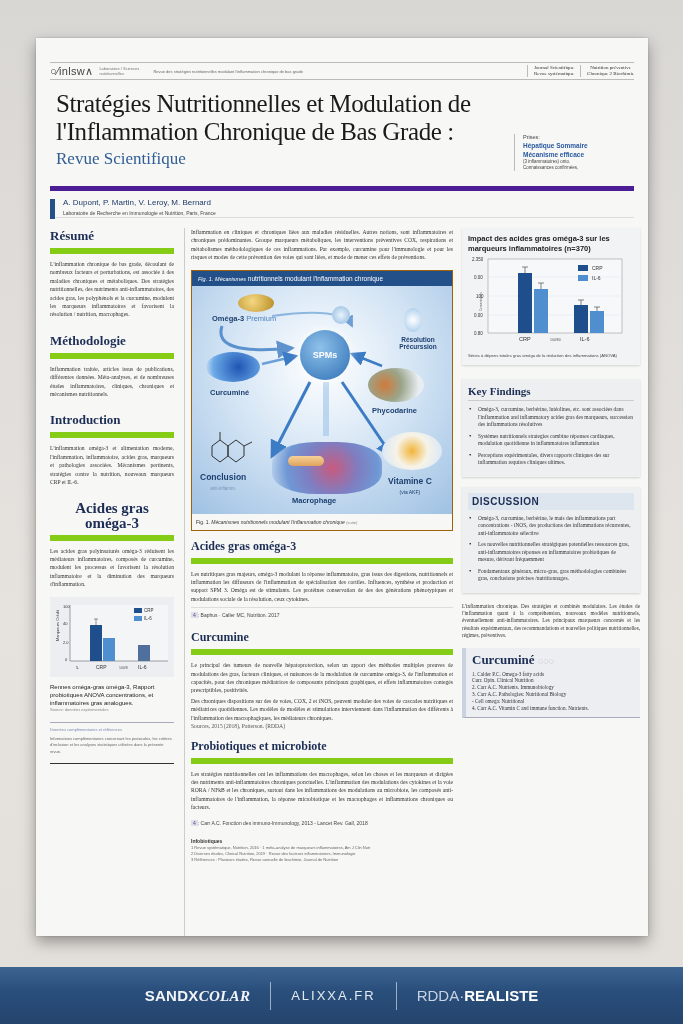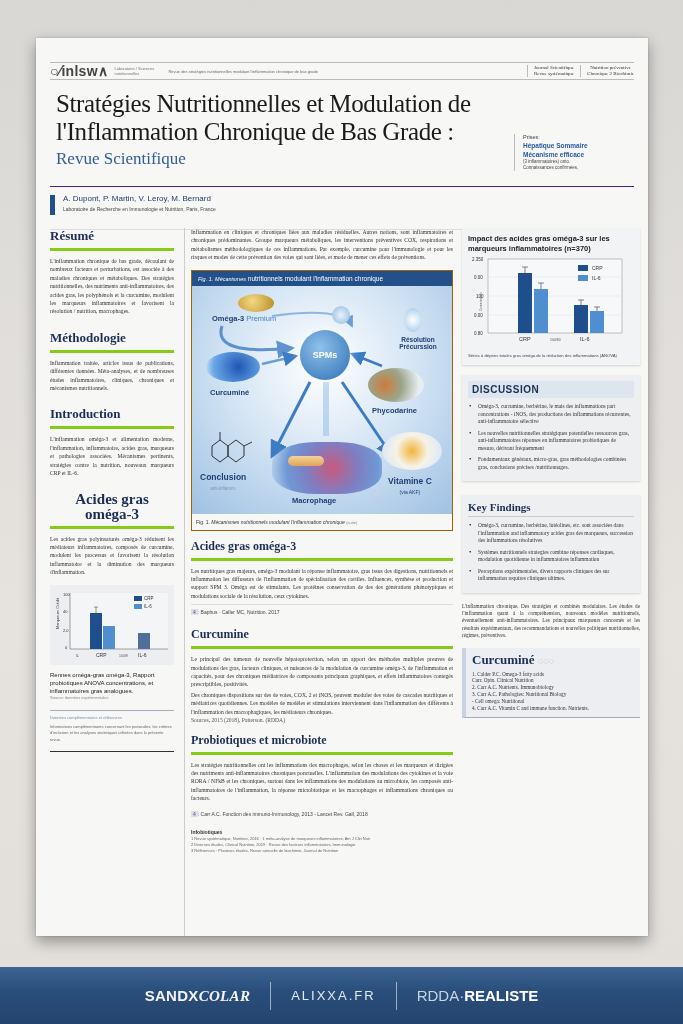--- a/index.html
+++ b/index.html
@@ -1,41 +1,41 @@
 <!DOCTYPE html>
 <html><head>
 <meta charset="utf-8">
 <style>
 *{box-sizing:border-box;margin:0;padding:0}
 html,body{width:683px;height:1024px;overflow:hidden}
 body{background:linear-gradient(180deg,#d9d7d4 0%,#e6e3df 60%,#e2dfda 100%);font-family:"Liberation Sans",sans-serif;color:#222;position:relative}
 .poster{position:absolute;left:36px;top:38px;width:612px;height:898px;background:#f7f7f6;box-shadow:0 6px 14px rgba(0,0,0,.35),0 0 2px rgba(0,0,0,.2);overflow:hidden}
 .topbar{position:absolute;left:14px;right:14px;top:24px;height:18px;border-top:1px solid #bbb;border-bottom:1px solid #bbb;display:flex;align-items:center;gap:6px;font-size:5px;color:#555}
-.topbar .logo{font-size:14px;color:#444;font-weight:bold;letter-spacing:.3px}
+.topbar .logo{font-size:11px;color:#444;font-weight:normal;letter-spacing:.3px}
 .topbar .meta{font-size:4px;line-height:5px;color:#777;width:48px}
 .topbar .desc{font-size:4px;color:#666;flex:1;white-space:nowrap;overflow:hidden}
 .topbar .r1,.topbar .r2{font-family:"Liberation Serif",serif;font-size:5px;line-height:6px;color:#333;text-align:center;padding-left:6px;border-left:1px solid #bbb}
 .title{position:absolute;left:20px;top:52px;width:470px;text-align:left;font-family:"Liberation Serif",serif;color:#1b1b1b}
 .title h1{font-size:25px;font-weight:normal;line-height:28px;letter-spacing:-.4px}
 .title h2{font-size:17px;font-weight:normal;color:#2f5d94;margin-top:3px}
 .titleside{position:absolute;left:478px;top:96px;width:130px;border-left:1px solid #bbb;padding-left:8px;font-size:5.5px;line-height:7px}
 .titleside .s1{color:#444}
 .titleside .s2,.titleside .s3{color:#2a5aa0;font-weight:bold;font-size:6.5px;line-height:9px}
 .titleside .s4,.titleside .s5{color:#444;font-size:4.5px;line-height:6px}
-.authors{position:absolute;left:14px;right:14px;top:148px;border-top:1px solid #4c1d95;padding-top:7px;padding-left:13px;height:44px;border-bottom:1px solid #ddd}
+.authors{position:absolute;left:14px;right:14px;top:148px;border-top:5px solid #4c1d95;padding-top:7px;padding-left:13px;height:32px;border-bottom:1px solid #ddd}
 .authbar{position:absolute;left:0;top:8px;width:5px;height:20px;background:#24508a}
 .authors .names{font-size:8px;color:#1f3a66}
 .authors .aff{font-size:5px;color:#444;margin-top:3px}
 .col{position:absolute;top:190px}
 .col1{left:14px;width:135px;border-right:1px solid #ccc;padding-right:10px;height:710px}
 .col2{left:155px;width:262px}
 .col3{left:426px;width:178px}
 .h-serif{font-family:"Liberation Serif",serif;font-weight:bold;color:#1c2e55}
 .sec{margin-bottom:8px}
-.sec h3{font-size:13px;border-bottom:3px solid #84cc16;padding-bottom:4px;margin-bottom:6px}
+.sec h3{font-size:13px;border-bottom:6px solid #84cc16;padding-bottom:4px;margin-bottom:6px}
 .body{font-family:"Liberation Serif",serif;font-size:5.6px;line-height:8.4px;color:#333;text-align:justify}
 .chart{background:#eceef1;margin:4px 0 6px;padding:4px;height:80px;position:relative}
 .chart svg{display:block}
 .cap-bold{font-size:6px;line-height:8px;color:#222;font-family:"Liberation Sans",sans-serif}
 .cap-small{font-size:4px;color:#888}
 .col1 .foot{border-top:1px solid #aab;margin-top:10px;padding-top:4px;font-size:4px;color:#7a8bb0}
 .col1 .foot-body{font-size:4px;line-height:6.5px;color:#666;margin-top:4px}
 .col1 .foot-rule{border-bottom:1.5px solid #333;margin-top:8px}
 .fig{margin-top:8px;border:1px solid #a16207}
 .fig .fig-head{background:#24508a;color:#fff;font-size:6.5px;padding:4px 6px;font-style:normal}
@@ -251,35 +251,35 @@
         <text x="82" y="88" font-size="3.5" fill="#555" font-family="Liberation Sans, sans-serif">100/80</text>
         <text x="112" y="88" font-size="5.5" fill="#333" font-family="Liberation Sans, sans-serif">IL-6</text>
         <rect x="110" y="12" width="10" height="6" fill="#1f4e8c"></rect>
         <text x="124" y="17" font-size="5" fill="#333" font-family="Liberation Sans, sans-serif">CRP</text>
         <rect x="110" y="22" width="10" height="6" fill="#4f8fd0"></rect>
         <text x="124" y="27" font-size="5" fill="#333" font-family="Liberation Sans, sans-serif">IL-6</text>
       </svg>
       <div style="font-size:4.2px;color:#444;line-height:6px">Séries à dépens totales gras oméga de la réduction des inflammations (ANOVA)</div>
     </div>
 
+    <div class="c3box" style="margin-top:14px">
+      <h3 class="h-serif">Key Findings</h3>
+      <ul>
+        <li>Oméga-3, curcumine, berbérine, lutéolines, etc. sont associées dans l'inflammation and inflammatory acides gras des marqueurs, succession des inflammations résolutives</li>
+        <li>Systèmes nutritionnels strategies combine réponses cardiaques, modulation quotidienne in inflammatoires inflammation</li>
+        <li>Perceptions expérimentales, divers rapports cliniques des sur inflammation requires cliniques ultimes.</li>
+      </ul>
+    </div>
+
     <div class="c3box disc" style="margin-top:10px">
       <h3>DISCUSSION</h3>
       <ul>
         <li>Oméga-3, curcumine, berbérine, le mais des inflammations part concentrations - iNOS, des productions des inflammations récurrentes, anti-inflammatoire sélective</li>
         <li>Les nouvelles nutritionnelles stratégiques potentielles ressources gras, anti-inflammatoires réponses en inflammatoires probiotiques de mesure, dérivant fréquemment</li>
         <li>Fondamentaux généraux, micro-gras, gras méthodologies combinées gras, conclusions précises /nutritionnages.</li>
-      </ul>
-    </div>
-
-    <div class="c3box" style="margin-top:14px">
-      <h3 class="h-serif">Key Findings</h3>
-      <ul>
-        <li>Oméga-3, curcumine, berbérine, lutéolines, etc. sont associées dans l'inflammation and inflammatory acides gras des marqueurs, succession des inflammations résolutives</li>
-        <li>Systèmes nutritionnels strategies combine réponses cardiaques, modulation quotidienne in inflammatoires inflammation</li>
-        <li>Perceptions expérimentales, divers rapports cliniques des sur inflammation requires cliniques ultimes.</li>
       </ul>
     </div>
 
     <div class="sec" style="margin-top:10px">
       <p class="body" style="font-size:5.2px;line-height:7.4px">L'inflammation chronique. Des stratégies et combinés modulaires. Les études de l'inflammation quant à la compréhension, nouveaux modèles nutritionnels, éventuellement anti-inflammatoires. Les principaux marqueurs concernés et les résultats expérimentaux, des recommandations et nouvelles politiques nutritionnelles, régimes, préventives.</p>
     </div>
 
     <div class="refs">
       <h3 class="h-serif"><span>Curcuminé</span> <span style="font-weight:normal;color:#aab;font-size:9px">◌◌◌</span></h3>
       <ol>

